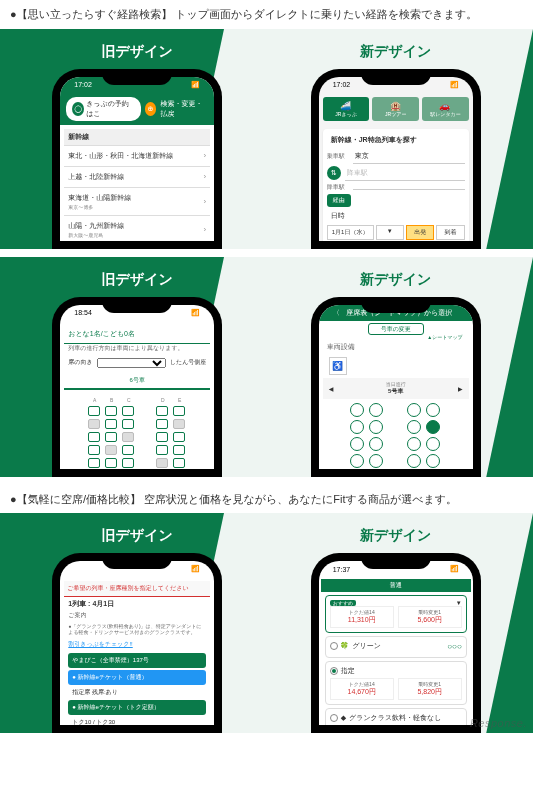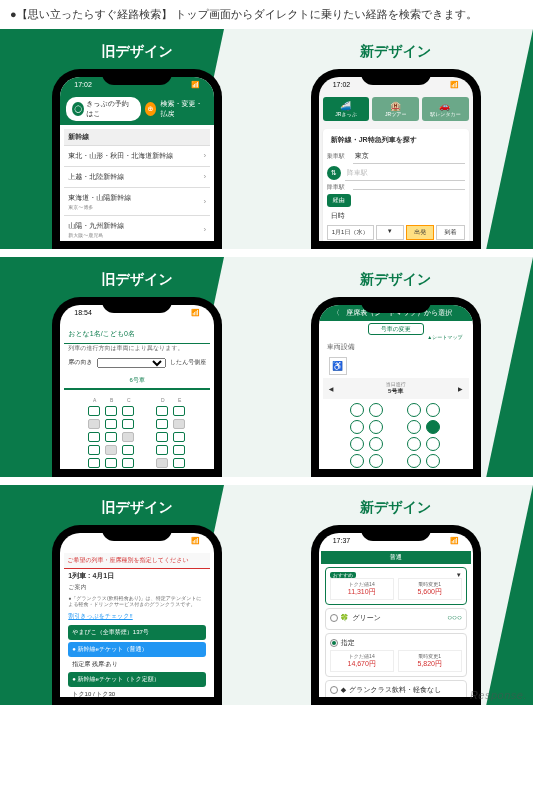--- a/index.html
+++ b/index.html
@@ -280,20 +280,21 @@
             </div>
 
           </div>
         </div>
       </div>
     </div>
   </div>
 </div>
 
 <div class="section">
+  <div class="caption">●【気軽に空席/価格比較】 空席状況と価格を見ながら、あなたにFitする商品が選べます。</div>
   <div class="comparison">
 
     <div class="col old">
       <div class="label">旧デザイン</div>
       <div class="phone">
         <div class="notch"></div>
         <div class="screen">
           <div class="statusbar">
               <span></span>
               <span>📶</span>

